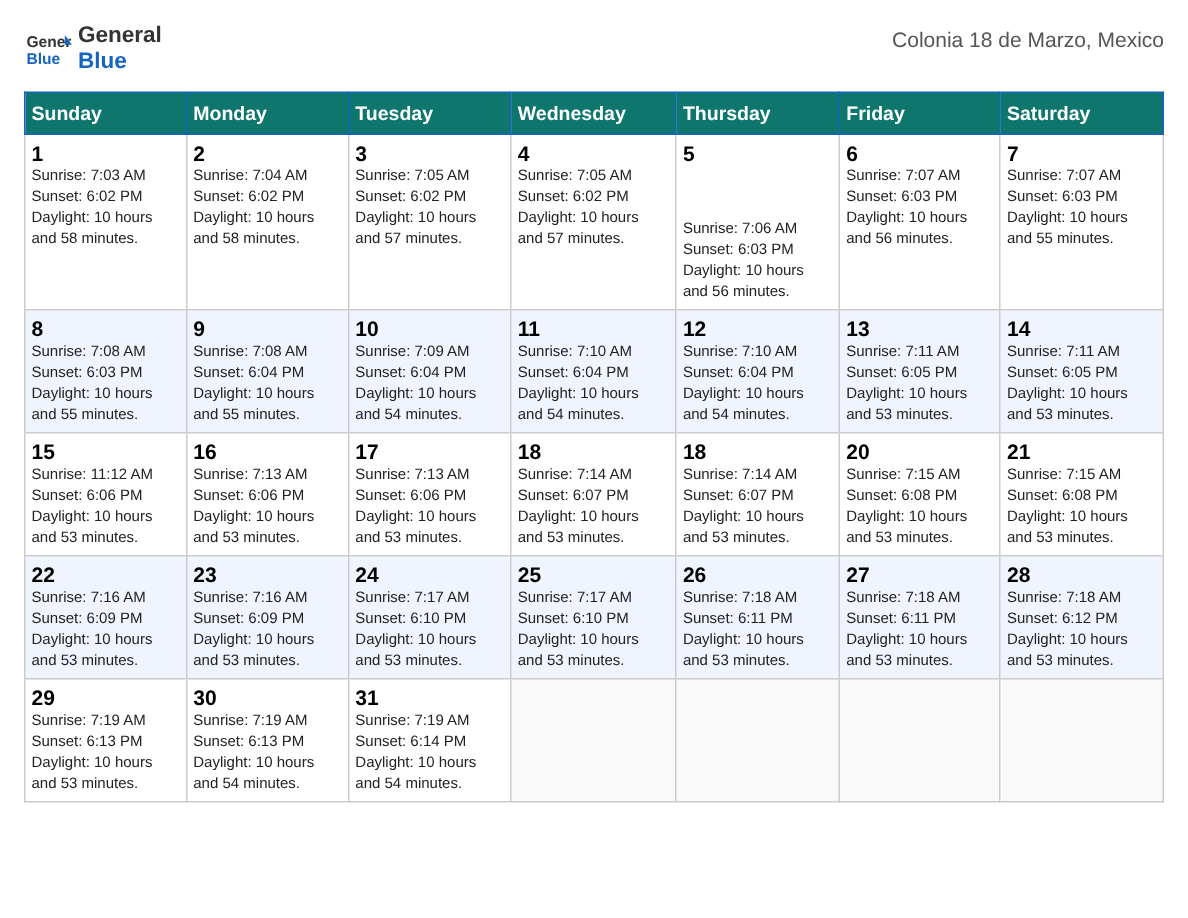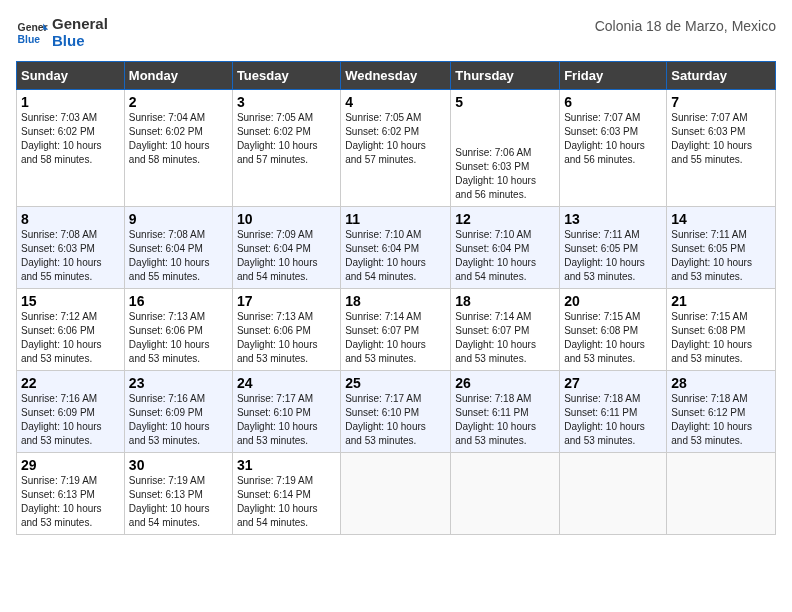--- a/index.html
+++ b/index.html
@@ -37,21 +37,21 @@
       font-size: 14px;
       color: #555;
       margin-top: 2px;
     }
     table {
       width: 100%;
       border-collapse: collapse;
       font-size: 10.5px;
     }
     thead tr th {
-      background-color: #404040;
+      background-color: #0f766e;
       color: #fff;
       padding: 6px 4px;
       text-align: left;
       font-size: 13px;
       font-weight: bold;
       border: 1px solid #1565c0;
     }
     tbody tr td {
       border: 1px solid #ccc;
       vertical-align: top;
@@ -210,21 +210,21 @@
           <span class="day-num">14</span>
           <div class="day-info" style="white-space: pre-line;">Sunrise: 7:11 AM
 Sunset: 6:05 PM
 Daylight: 10 hours
 and 53 minutes.</div>
         </td>
       </tr>
       <tr>
         <td>
           <span class="day-num">15</span>
-          <div class="day-info" style="white-space: pre-line;">Sunrise: 7:12 AM
+          <div class="day-info" style="white-space: pre-line;">Sunrise: 11:12 AM
 Sunset: 6:06 PM
 Daylight: 10 hours
 and 53 minutes.</div>
         </td>
         <td>
           <span class="day-num">16</span>
           <div class="day-info" style="white-space: pre-line;">Sunrise: 7:13 AM
 Sunset: 6:06 PM
 Daylight: 10 hours
 and 53 minutes.</div>

